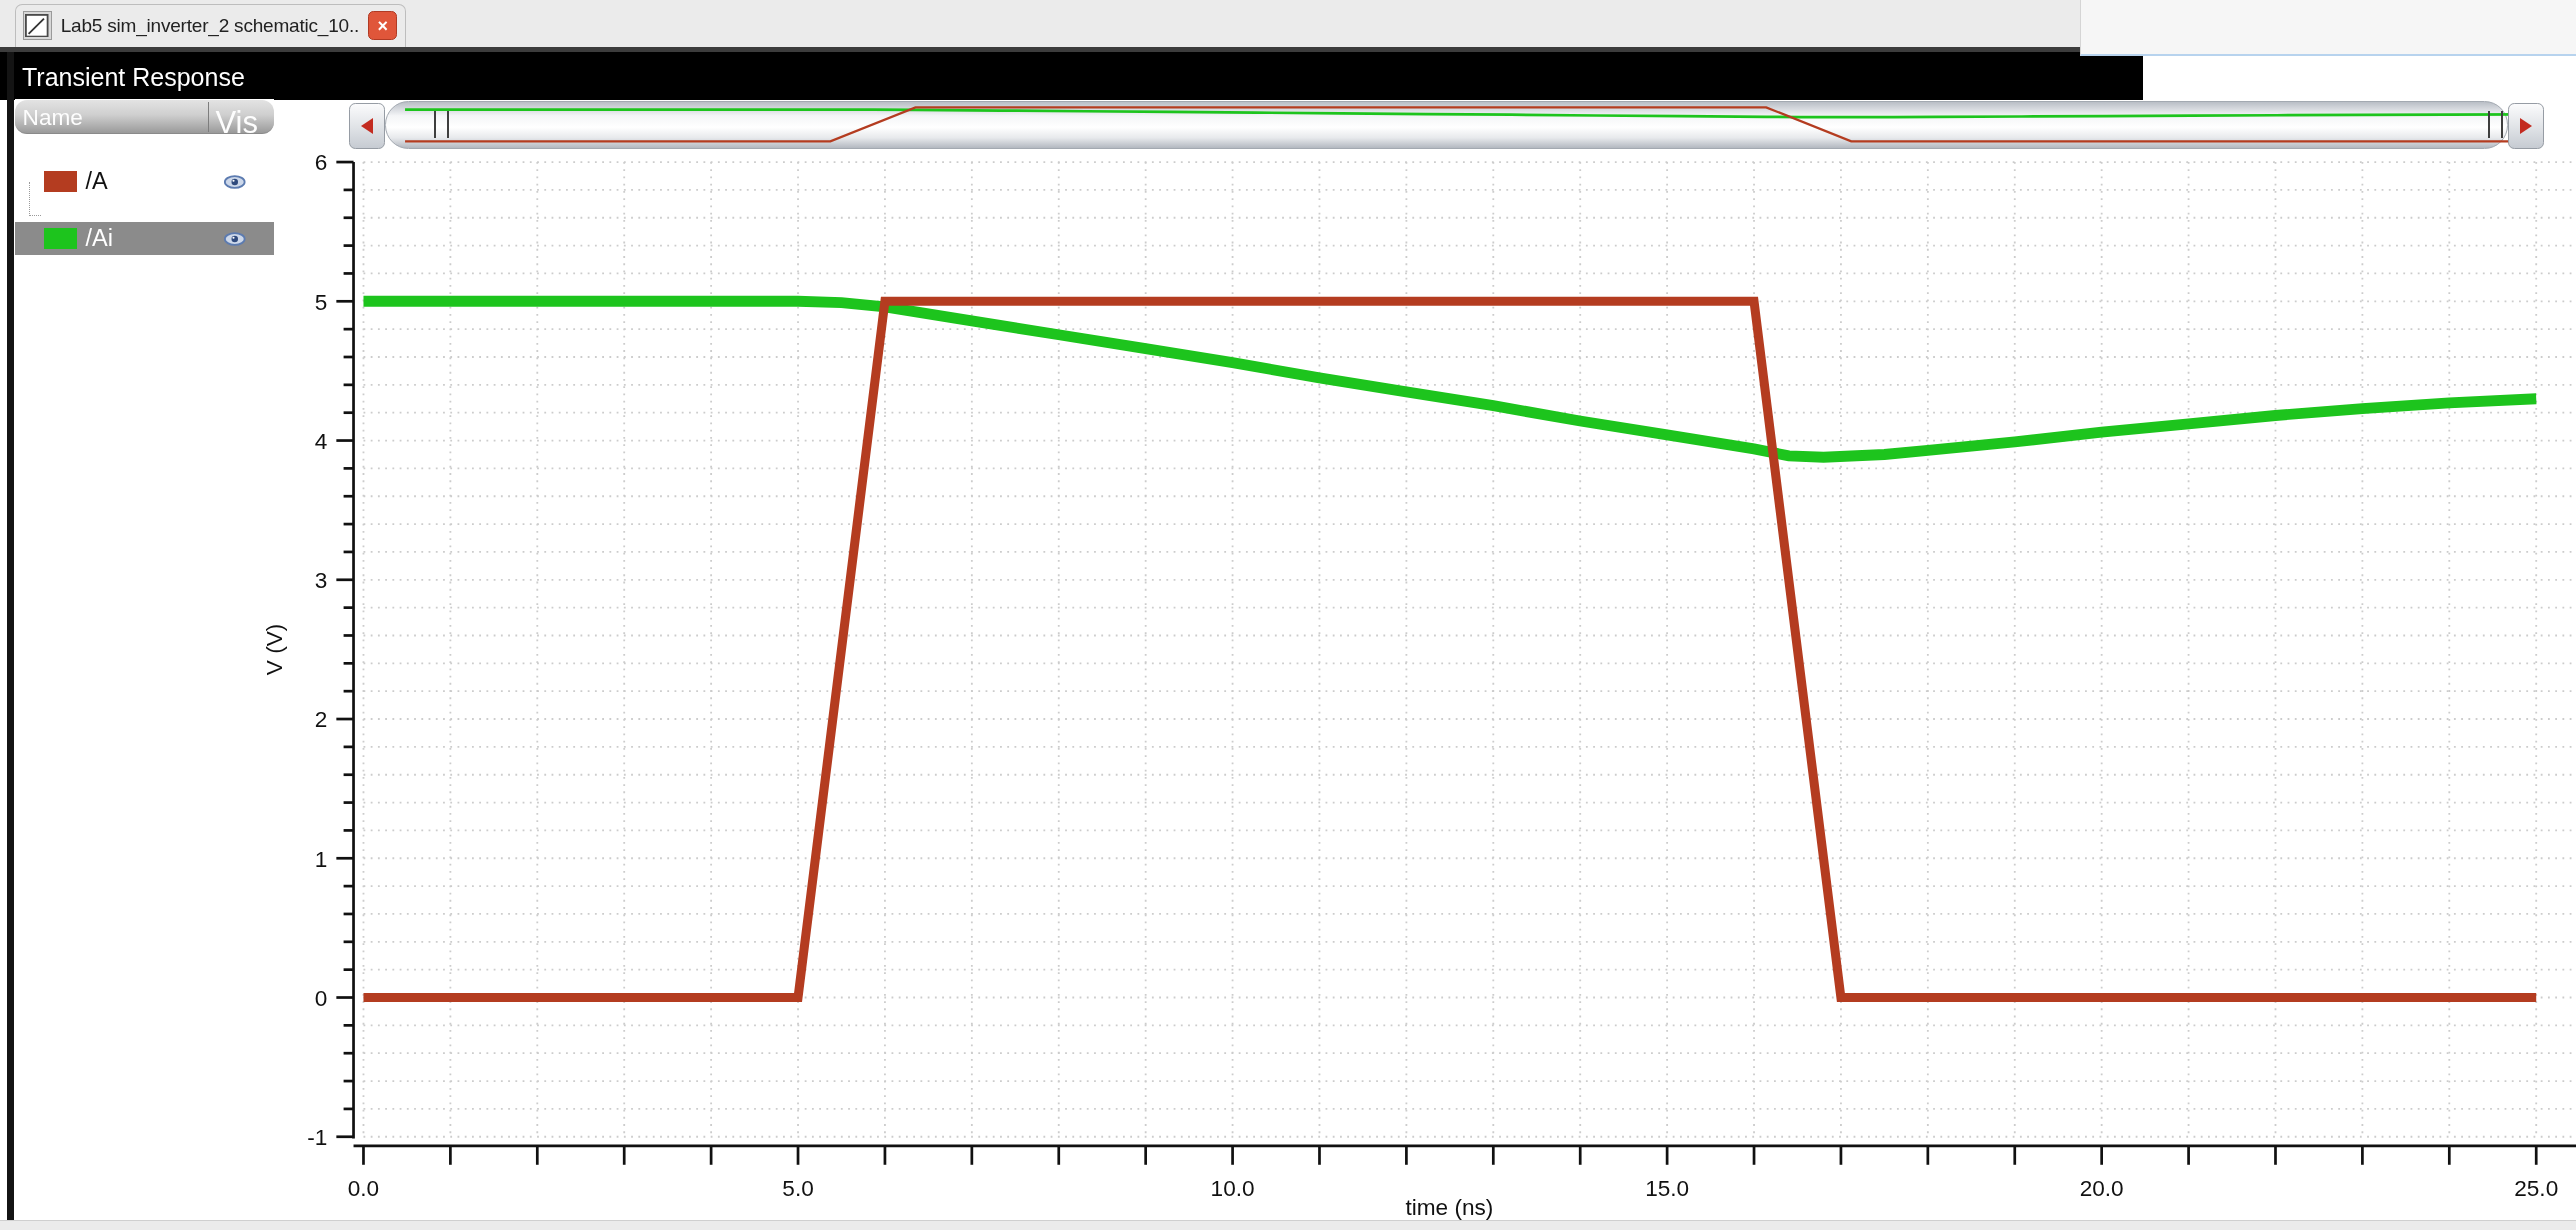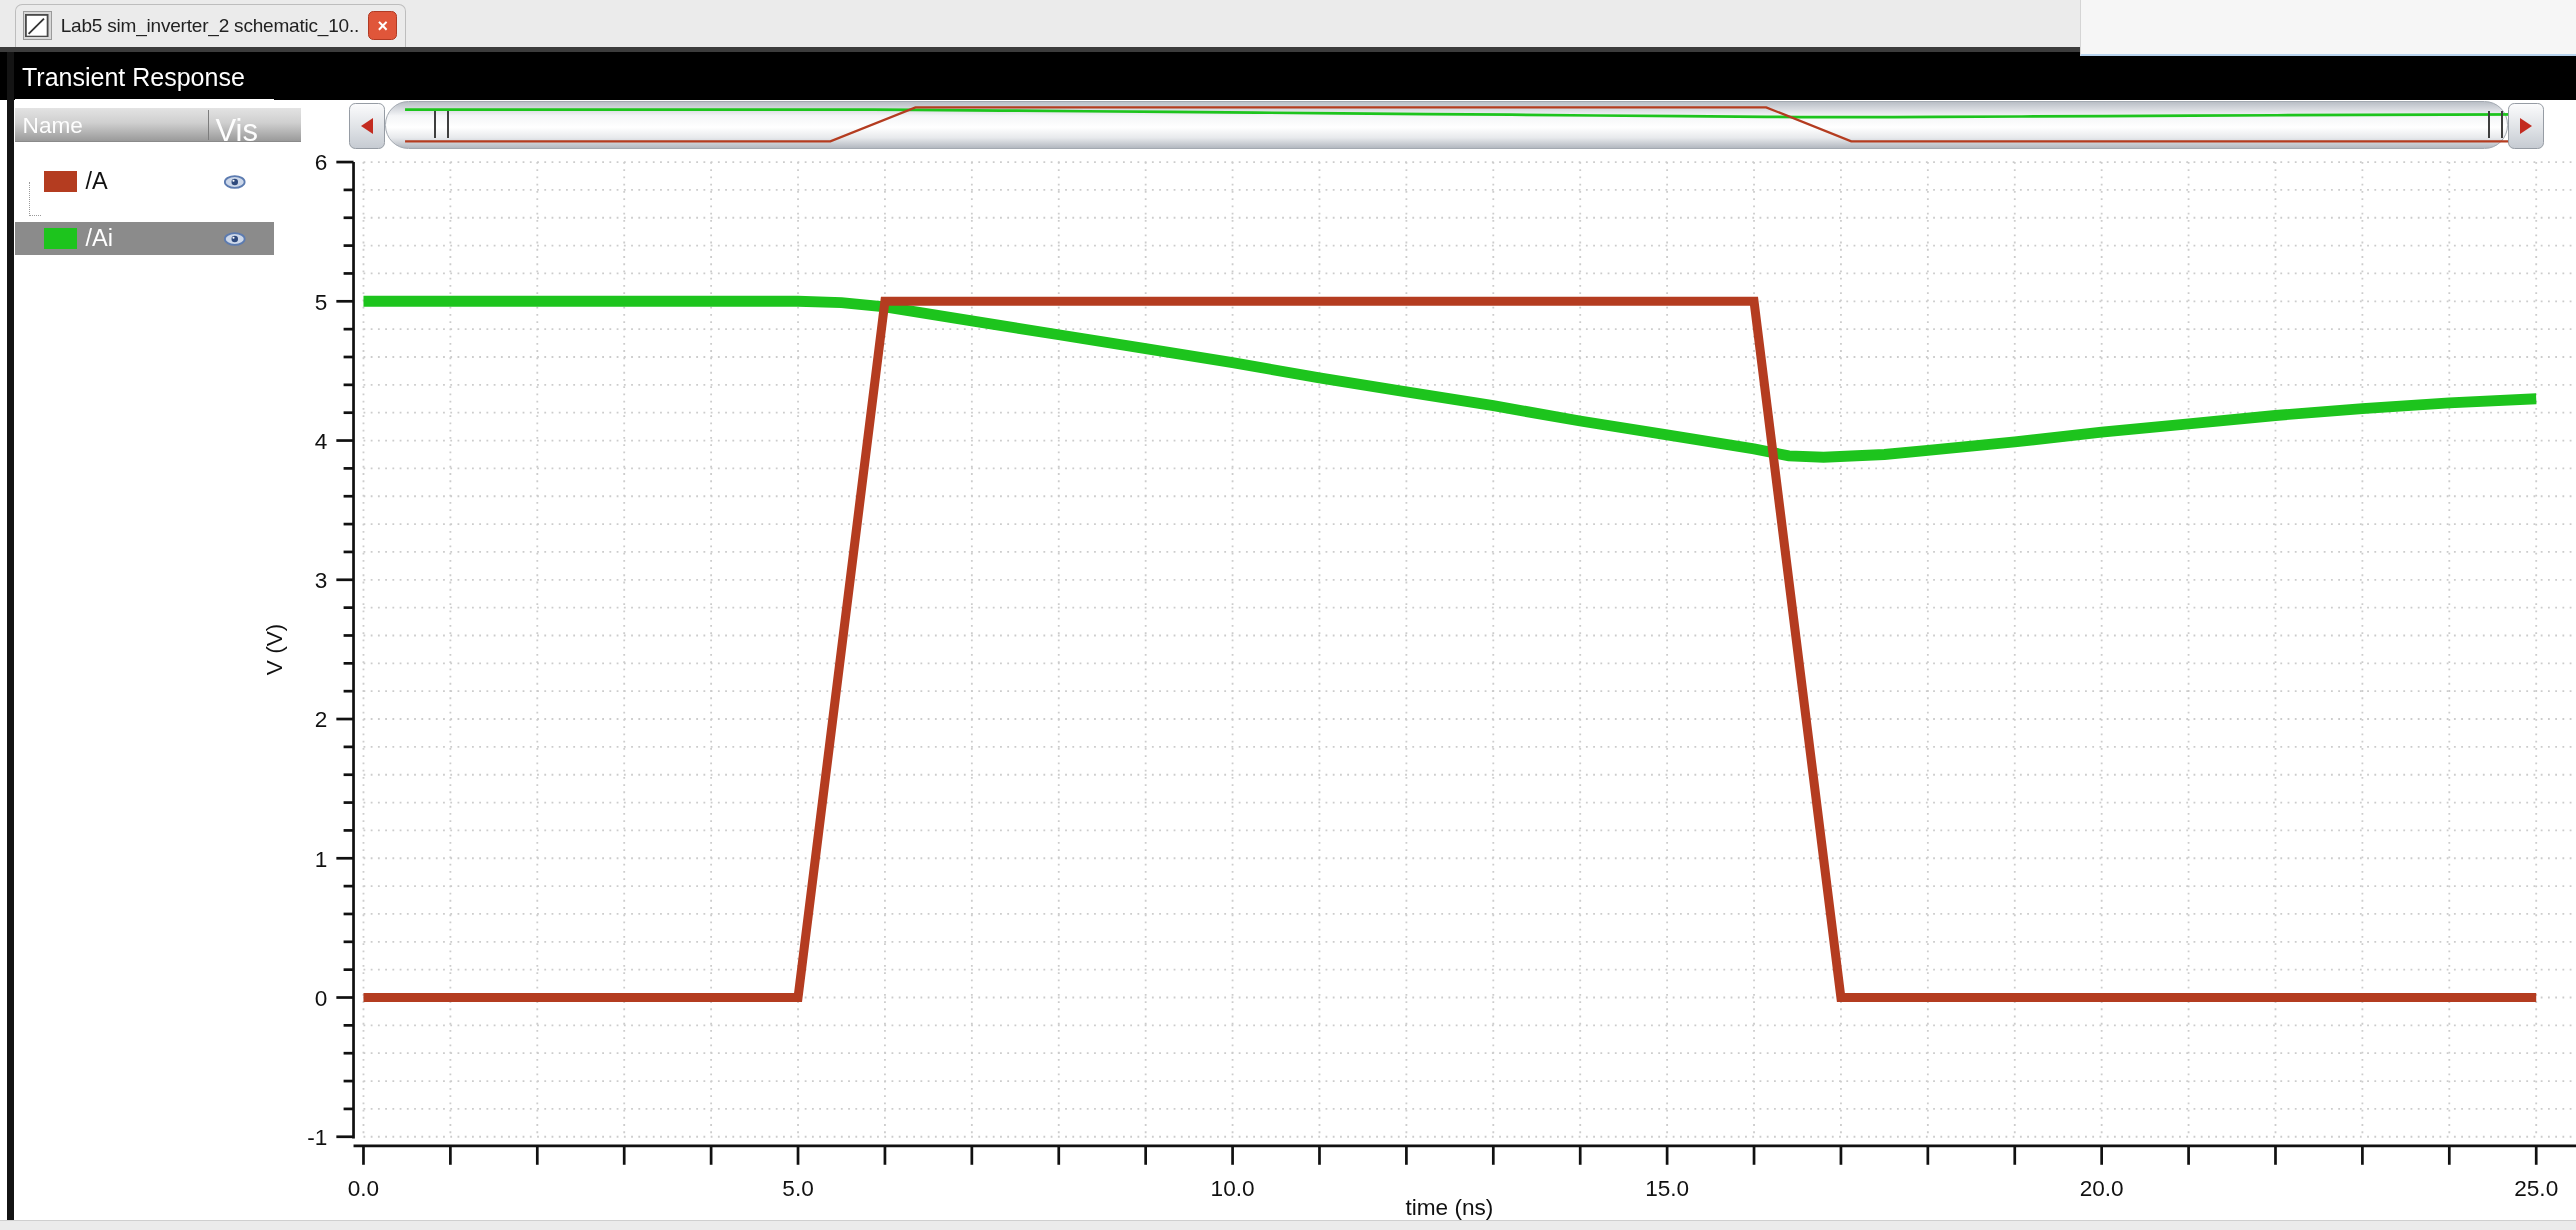--- a/index.html
+++ b/index.html
@@ -18,31 +18,31 @@
   .tab-label{font-size:19px;color:#222;white-space:nowrap;overflow:hidden;letter-spacing:-0.2px;}
   .tab-close{margin-left:auto;width:27px;height:27px;border-radius:5.4px;background:#e0563a;
              border:1.8px solid #b03a24;color:#ffffff;font-size:18px;font-weight:bold;
              display:flex;align-items:center;justify-content:center;line-height:1;flex:0 0 auto;}
 
   
   .overlay-corner{position:absolute;left:2080px;top:0;width:496px;height:54px;background:#f6f6f6;
                   border-bottom:2.7px solid #b7d3ee;border-left:0.9px solid #d5d5d5;z-index:5;}
 
   
-  .titlebar{position:absolute;left:0;top:52px;width:2576px;height:48px;background:#000000;}
+  .titlebar{position:absolute;left:0;top:52px;width:2143px;height:48px;background:#000000;}
   .titlebar-text{position:absolute;left:22px;top:11px;color:#ffffff;font-size:25px;}
 
   
   .left-frame{position:absolute;left:7.2px;top:52px;width:7.2px;height:1168px;background:#141414;}
 
   
   .legend-panel{position:absolute;left:14.5px;top:99px;width:259px;height:1120px;background:#ffffff;}
-  .legend-header{position:absolute;left:0;top:9px;width:286px;height:33px;
+  .legend-header{position:absolute;left:0;top:1px;width:259px;height:33px;
                  background:linear-gradient(#e3e3e3,#cfcfcf 45%,#9a9a9a);
-                 border-bottom:0.9px solid #8a8a8a;}
+                 border-bottom:0.9px solid #8a8a8a;border-radius:12px;}
   .legend-header .col-name{position:absolute;left:8.1px;top:4.5px;font-size:22.6px;color:#fdfdfd;}
   .legend-header .col-vis{position:absolute;left:201px;top:4.5px;font-size:31px;color:#fdfdfd;}
   .legend-header .col-sep{position:absolute;left:193px;top:1.8px;width:1.8px;height:30px;background:#7d7d7d;}
   .legend-rows{position:absolute;left:0;top:66px;width:259px;}
   .legend-row{position:relative;height:33px;display:flex;align-items:center;}
   .legend-row.selected{background:#8b8b8b;margin-top:24px;}
   .legend-row .swatch{position:absolute;left:29px;width:33px;height:21px;}
   .legend-row .sig-label{position:absolute;left:71px;font-size:23.5px;color:#111;}
   .legend-row.selected .sig-label{color:#ffffff;}
   .legend-row .eye{position:absolute;left:208px;width:23.5px;height:18px;}

